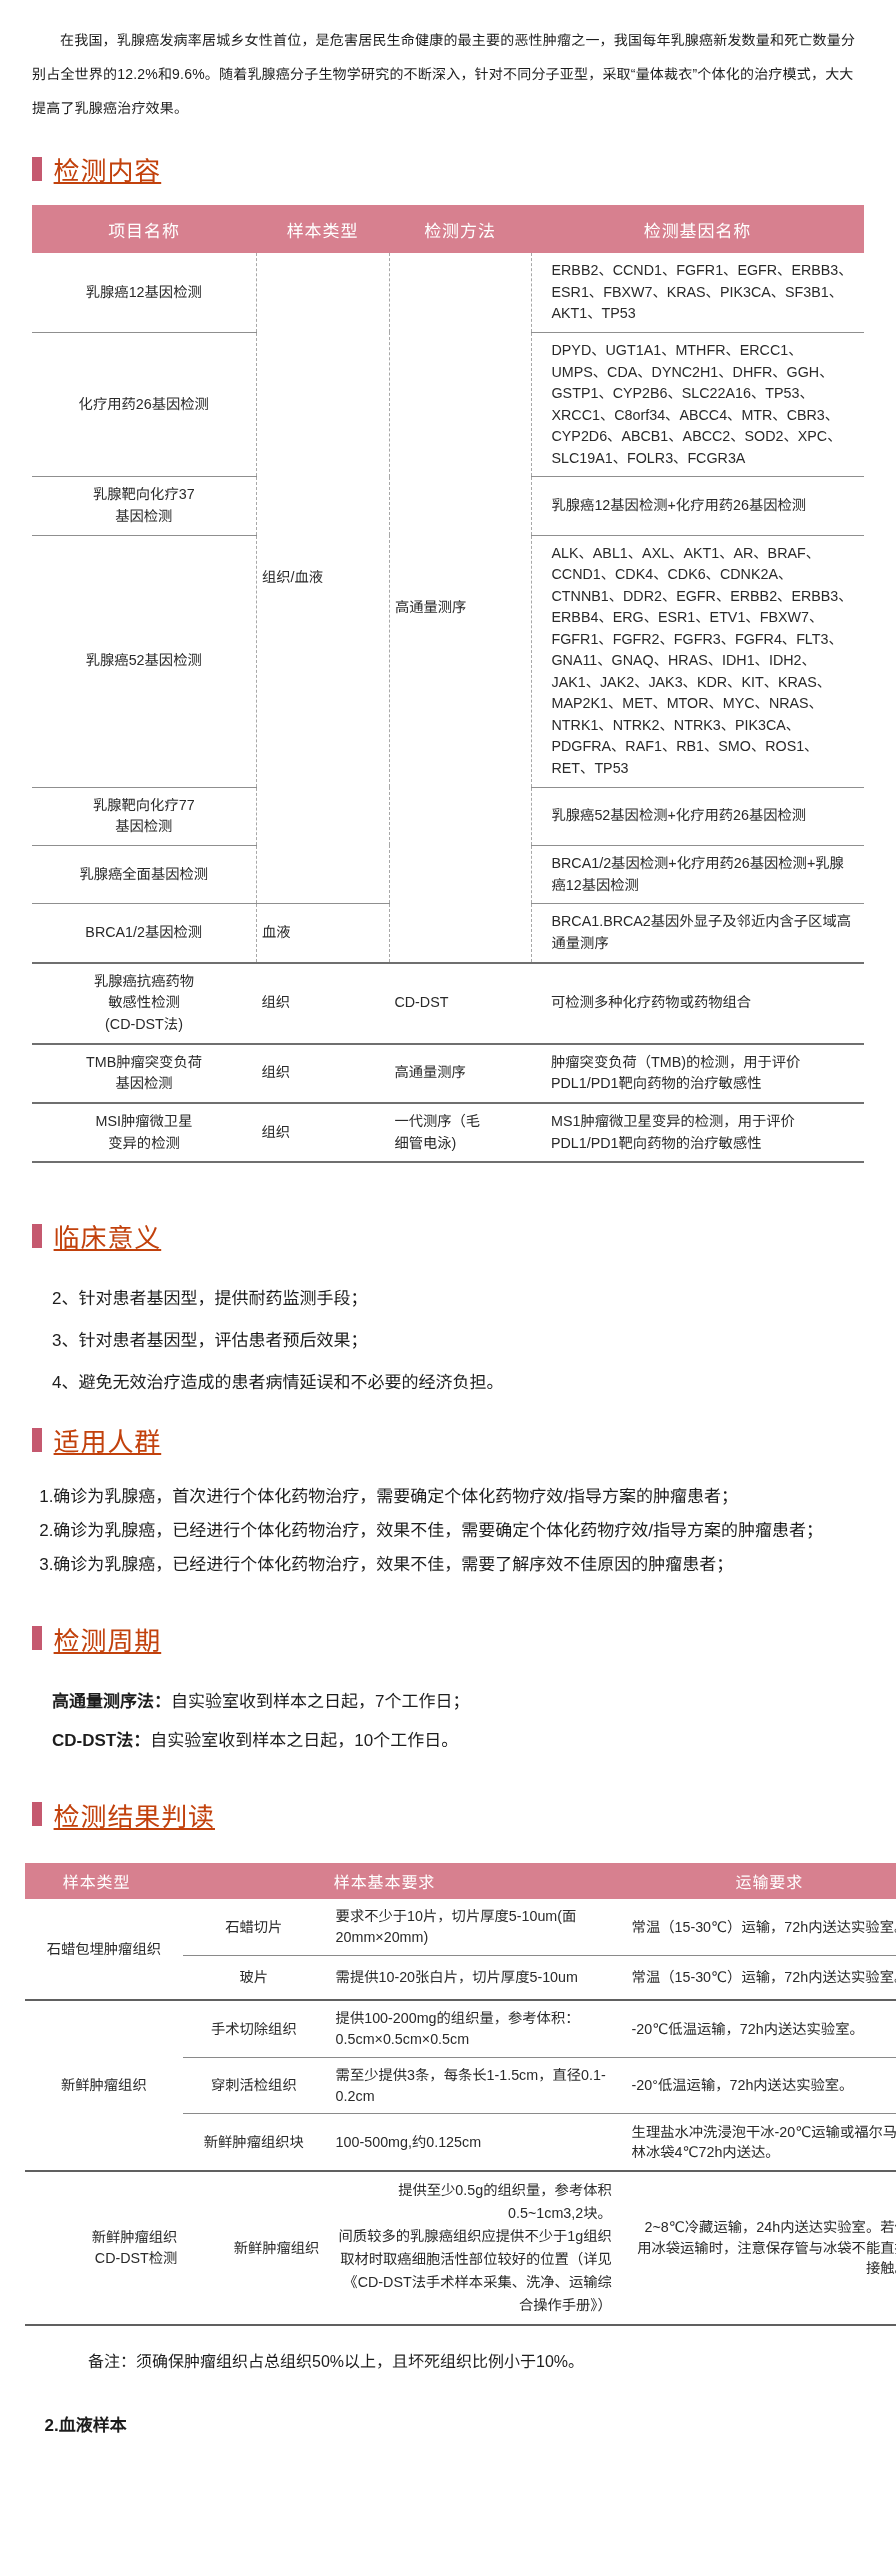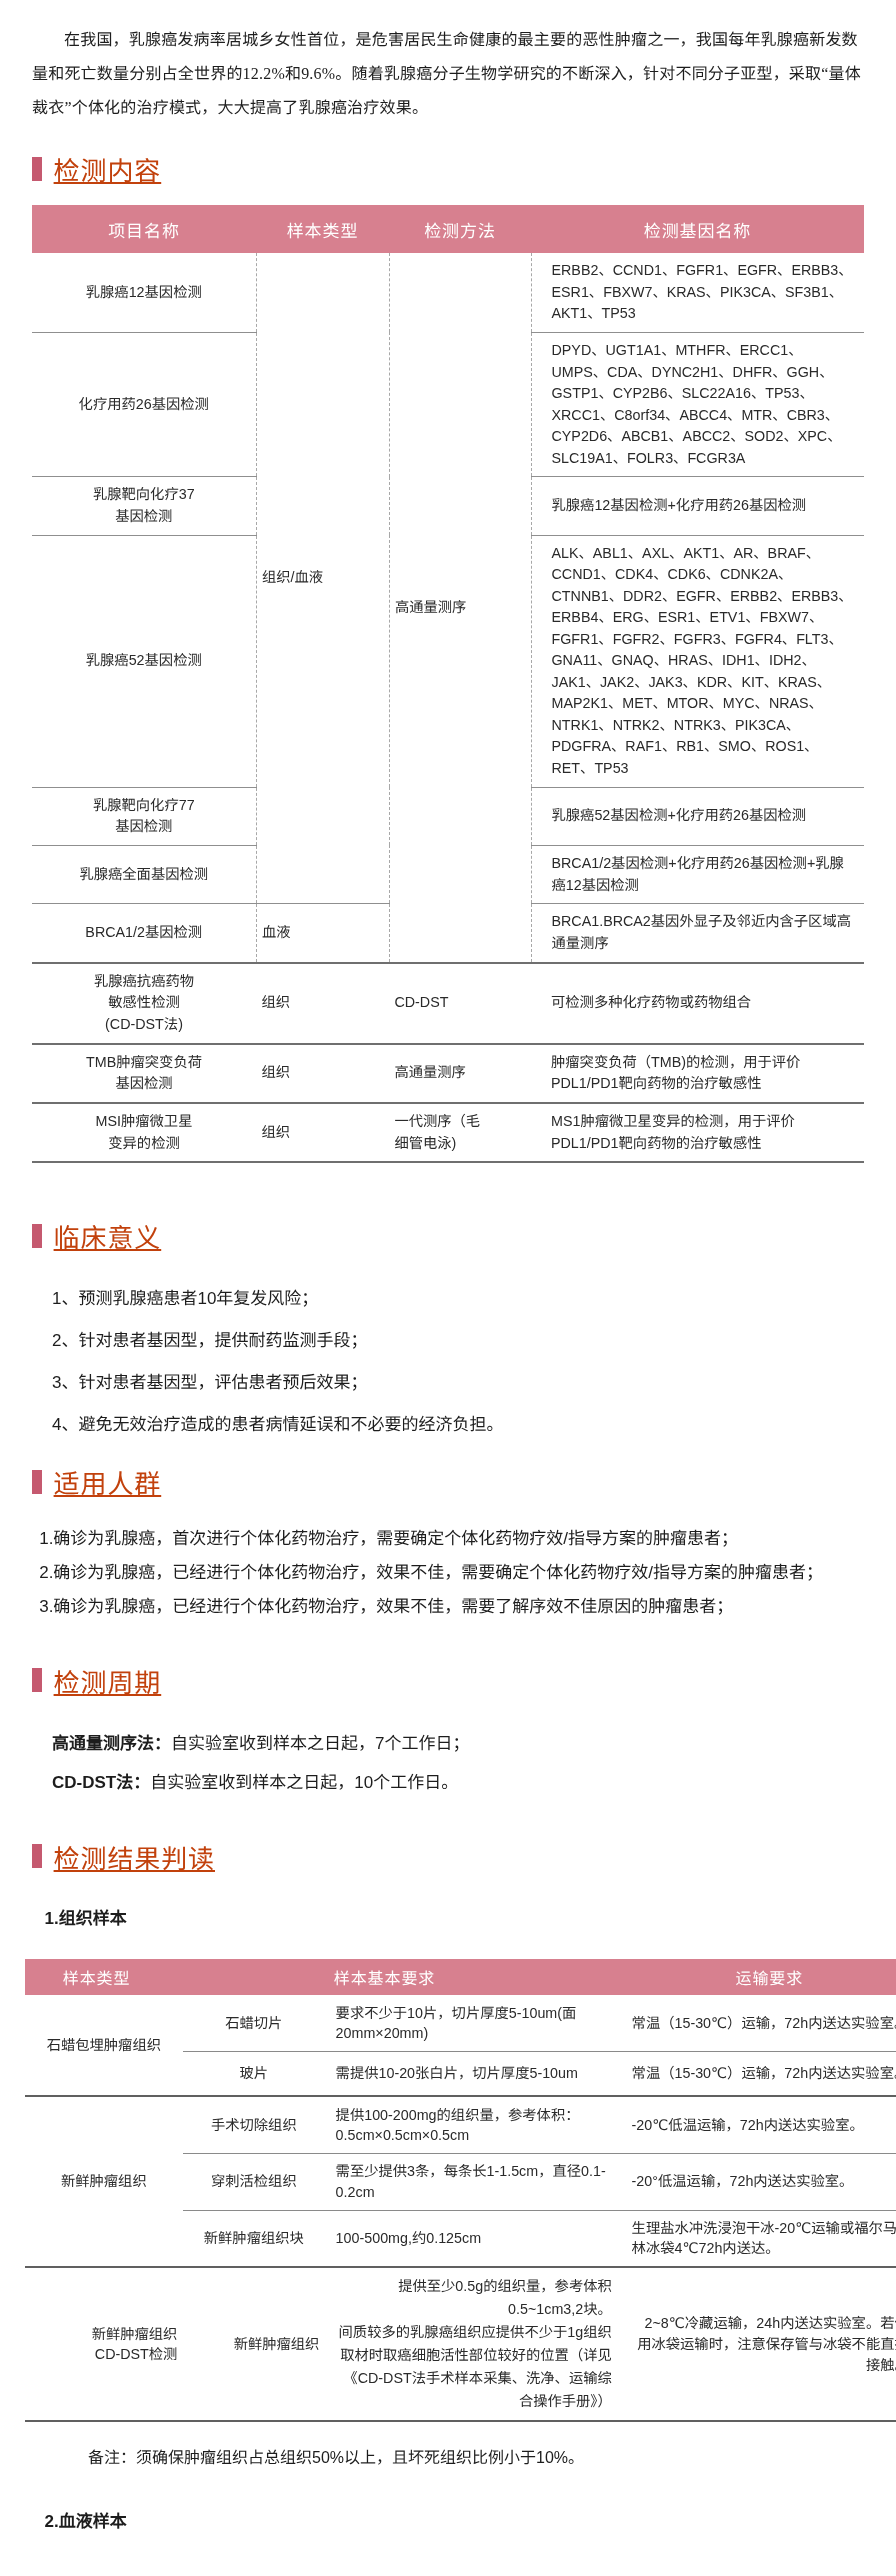--- a/index.html
+++ b/index.html
@@ -3,21 +3,21 @@
 <meta charset="utf-8">
 <style>
   html,body{margin:0;padding:0;}
   body{
     width:896px;height:2576px;overflow:hidden;background:#ffffff;
     font-family:"Liberation Sans","DejaVu Sans",sans-serif;color:#1d1d1d;
   }
   .page{padding:23px 32px 0 32px;}
 
   
-  .intro{font-size:16px;line-height:34px;text-indent:2em;margin:0 0 19px 0;letter-spacing:0.2px;font-family:Liberation Serif, serif;}
+  .intro{font-size:14px;line-height:34px;text-indent:2em;margin:0 0 19px 0;letter-spacing:0.2px;}
 
   
   .section-head{display:flex;align-items:center;margin-top:54px;}
   .section-head.tight{margin-top:25px;}
   .section-bar{width:10px;height:24px;background:#c5596f;margin-right:11.6px;flex:none;}
   .section-title{font-size:26px;color:#c2410c;letter-spacing:0.9px;text-decoration:underline;}
 
   
   table{border-collapse:collapse;table-layout:fixed;width:100%;}
   .pre{white-space:pre-line;}
@@ -157,21 +157,20 @@
         <td class="genes sepH">MS1肿瘤微卫星变异的检测，用于评价PDL1/PD1靶向药物的治疗敏感性</td>
       </tr>
     </tbody>
   </table>
 
   <div class="section-head">
     <span class="section-bar"></span>
     <span class="section-title">临床意义</span>
   </div>
   <ul class="plain-list">
-    <li>1、预测乳腺癌患者10年复发风险；</li>
     <li>2、针对患者基因型，提供耐药监测手段；</li>
     <li>3、针对患者基因型，评估患者预后效果；</li>
     <li>4、避免无效治疗造成的患者病情延误和不必要的经济负担。</li>
   </ul>
 
   <div class="section-head tight">
     <span class="section-bar"></span>
     <span class="section-title">适用人群</span>
   </div>
   <ul class="flow-list">
@@ -187,21 +186,20 @@
   <div class="cycle">
     <div class="cycle-line"><b>高通量测序法：</b><span>自实验室收到样本之日起，7个工作日；</span></div>
     <div class="cycle-line"><b>CD-DST法：</b><span>自实验室收到样本之日起，10个工作日。</span></div>
   </div>
 
   <div class="section-head" style="margin-top:36px;">
     <span class="section-bar"></span>
     <span class="section-title">检测结果判读</span>
   </div>
 
-  <div class="subtitle">1.组织样本</div>
 
   <table class="tissue-table">
     <colgroup>
         <col style="width:158px">
         <col style="width:142px">
         <col style="width:296px">
         <col style="width:297px">
       </colgroup>
     <thead>
       <tr>

